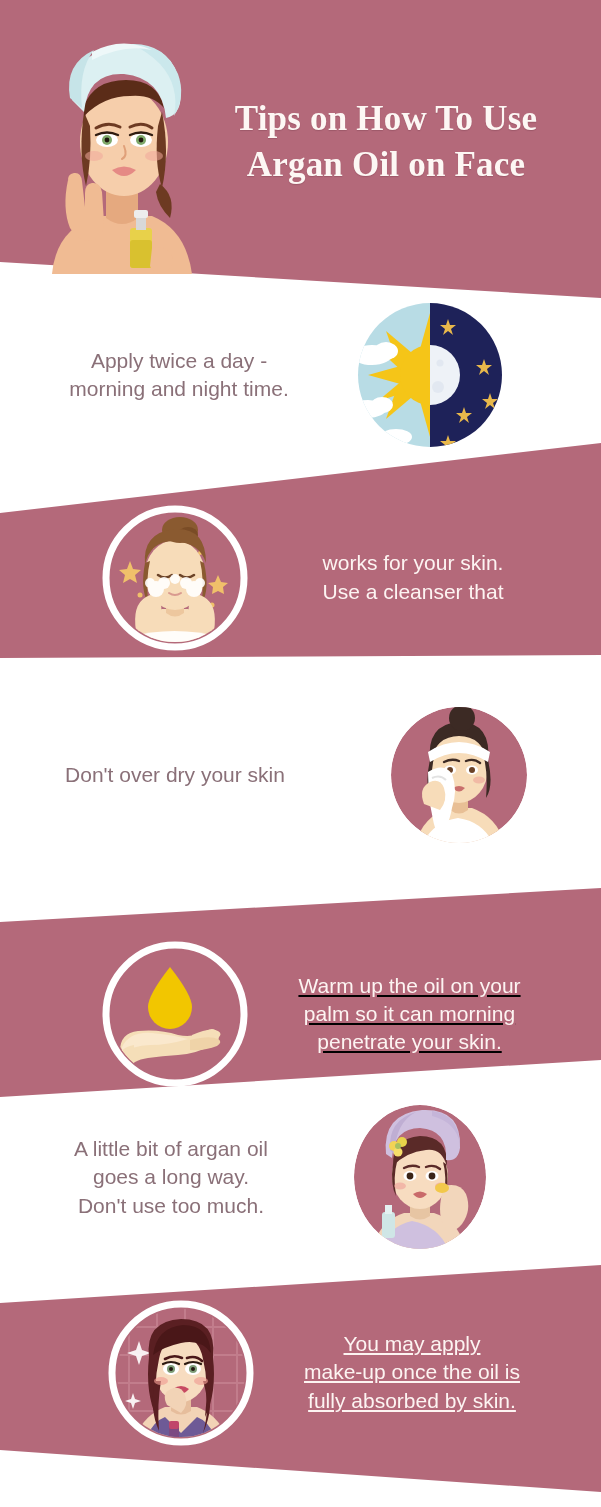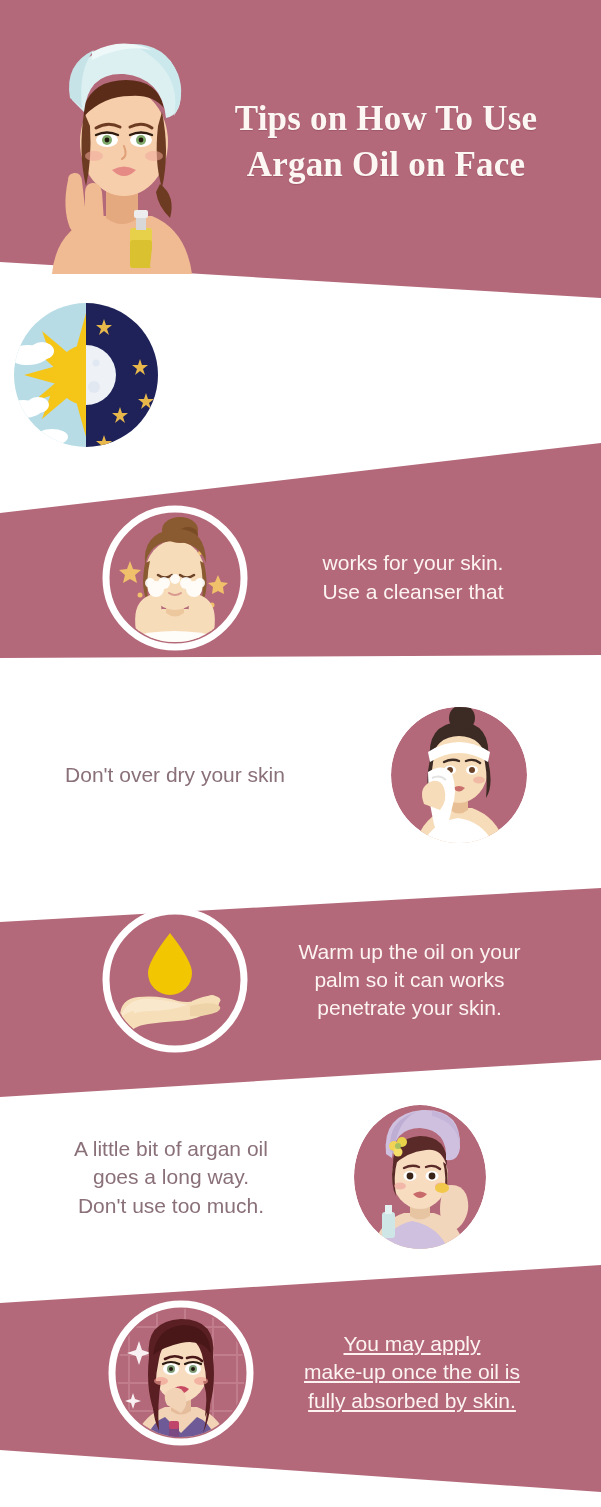--- a/index.html
+++ b/index.html
@@ -47,21 +47,21 @@
   #row-1 .icon-wrap{margin-left:8px;}
 
   #row-2{top:505px;height:145px;}
   #row-2 .icon-wrap{margin-left:100px;}
   #row-2 .txt{width:290px;margin-left:18px;}
 
   #row-3{top:700px;height:150px;gap:36px;}
   #row-3 .txt{width:330px;margin-left:10px;}
   #row-3 .icon-wrap{margin-left:8px;}
 
-  #row-4{top:905px;height:150px;}
+  #row-4{top:939px;height:150px;text-decoration:underline;}
   #row-4 .icon-wrap{margin-left:100px;}
   #row-4 .txt{width:295px;margin-left:12px;}
 
   #row-5{top:1100px;height:155px;}
   #row-5 .txt{width:330px;margin-left:6px;}
   #row-5 .icon-wrap{margin-left:10px;}
 
   #row-6{top:1295px;height:155px;}
   #row-6 .icon-wrap{margin-left:105px;}
   #row-6 .txt{width:290px;margin-left:10px;text-decoration:underline;}
@@ -131,20 +131,24 @@
     </div>
   </div>
 
   <div class="band" id="band-2"></div>
 
   <div class="band" id="band-4"></div>
 
   <div class="band" id="band-6"></div>
 
   <div class="row dark" id="row-1">
+    <div class="txt">
+      <div>Apply twice a day -</div>
+      <div>morning and night time.</div>
+    </div>
     <div class="icon-wrap">
       <svg class="svgicon" width="156" height="156" viewBox="0 0 156 156">
         <defs>
           <clipPath id="cLeft">
               <rect x="0" y="0" width="78" height="156"></rect>
             </clipPath>
           <clipPath id="cRight">
               <rect x="78" y="0" width="78" height="156"></rect>
             </clipPath>
           <clipPath id="cCircle">
@@ -327,21 +331,21 @@
           <path d="M22 108 q8 -16 30 -14 q22 2 36 6 q-20 6 -38 6 q-18 0 -28 10 Z" fill="#fae8cd"></path>
 
           <path d="M92 96 q18 -8 26 -4 q5 3 0 7 q-10 6 -26 6 Z" fill="#f5deb8"></path>
           <path d="M90 101 q20 -5 28 -1 q5 3 -1 7 q-12 5 -27 4 Z" fill="#efd3a8"></path>
           <path d="M18 120 q2 -12 16 -14 l0 22 Z" fill="#f5deb8"></path>
         </g>
       </svg>
     </div>
     <div class="txt">
       <div>Warm up the oil on your</div>
-      <div>palm so it can works</div>
+      <div>palm so it can morning</div>
       <div>penetrate your skin.</div>
     </div>
   </div>
 
   <div class="row dark" id="row-5">
     <div class="txt">
       <div>A little bit of argan oil</div>
       <div>goes a long way.</div>
       <div>Don't use too much.</div>
     </div>

